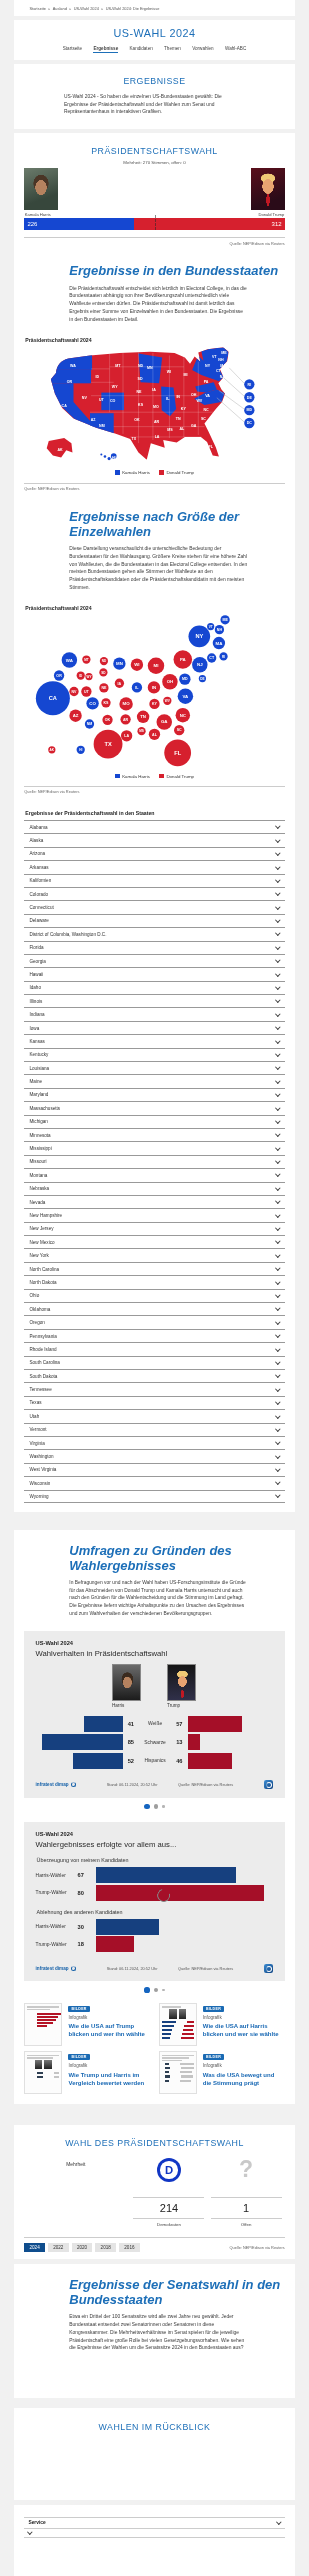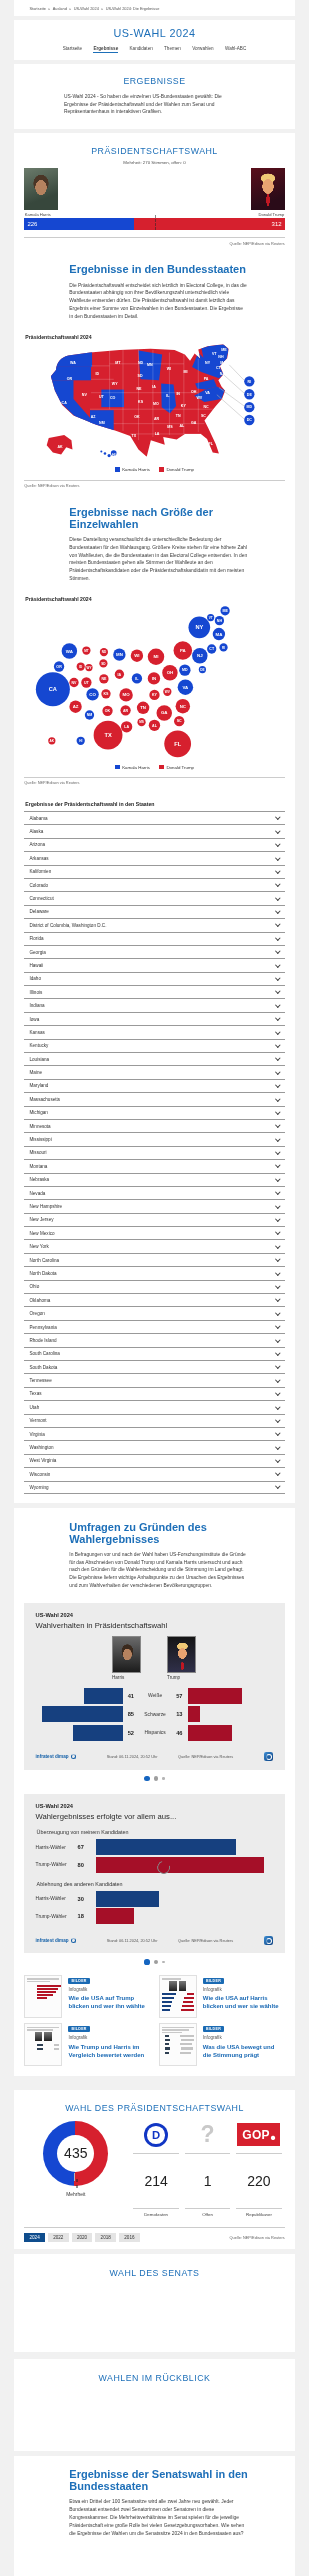--- a/index.html
+++ b/index.html
@@ -32,58 +32,58 @@
   .hero-title { color:#1d6fb8; font-size:10.8px; letter-spacing:0.5px; font-weight:normal; }
   .hero-tabs { display:flex; justify-content:center; gap:11.3px; padding:7.2px 0 6.2px; font-size:4.6px; color:#444; }
   .tab { cursor:pointer; padding-bottom:1.5px; }
   .tab.active { font-weight:bold; border-bottom:1px solid #1d6fb8; }
 
   .sec-title { color:#1d6fb8; font-size:8.8px; font-weight:normal; letter-spacing:0.5px; text-align:center; }
   .intro-card { padding:12.4px 0 13.4px; margin-bottom:4.1px; }
   .intro-text { width:181px; margin:7.2px auto 0; font-size:4.9px; line-height:1.55; color:#3a3a3a; }
 
   
-  .prez-card { padding:12.4px 10.3px 9.3px; margin-bottom:5px; }
+  .prez-card { padding:12.4px 10.3px 9.3px; margin-bottom:18px; }
   .prez-sub { text-align:center; font-size:4.4px; color:#555; margin-top:4.6px; }
   .cands { position:relative; height:49px; margin-top:2.6px; }
   .photo { width:34px; height:42px; position:absolute; top:0; background:#777; overflow:hidden; }
   .photo.harris { left:0; background:
       radial-gradient(ellipse 9.3px 12.4px at 17px 19.6px,#b5825f 60%,rgba(0,0,0,0) 62%),
       radial-gradient(ellipse 13.4px 15.5px at 17px 15.5px,#4a3526 55%,rgba(0,0,0,0) 58%),
       linear-gradient(160deg,#6b7b6b,#37473c 70%); }
   .photo.trump { right:0; background:
       radial-gradient(ellipse 2.6px 8.2px at 17px 32px,#c01823 70%,rgba(0,0,0,0) 72%),
       radial-gradient(ellipse 9.3px 12px at 17px 18.5px,#e8a371 60%,rgba(0,0,0,0) 62%),
       radial-gradient(ellipse 12.4px 8.2px at 17px 10.3px,#f0c975 55%,rgba(0,0,0,0) 60%),
       linear-gradient(160deg,#5a0f1c,#2a0b18 75%); }
   .cand-name { position:absolute; top:44px; font-size:4.1px; color:#444; }
   .cand-name.left { left:0.5px; } .cand-name.right { right:0.5px; }
   .ev-bar { display:flex; height:12px; position:relative; margin-top:1px; }
   .ev-blue { background:#1547d1; color:#fff; font-size:6px; display:flex; align-items:center; padding-left:3.1px; }
   .ev-red  { background:#d6202e; color:#fff; font-size:6px; display:flex; align-items:center; justify-content:flex-end; padding-right:3.1px; }
   .ev-maj { position:absolute; top:-2.6px; bottom:0; border-left:1px dashed rgba(40,40,40,.55); }
   .src-row { border-top:0.5px solid #ccc; margin-top:7.2px; padding-top:2.6px; font-size:3.9px; color:#666; }
   .src-right { text-align:right; }
-  .sub-head { color:#1d6fb8; font-size:11px; font-weight:bold; margin:17.5px 0 0 45px; }
+  .sub-head { color:#1d6fb8; font-size:13px; font-weight:bold; margin:17.5px 0 0 45px;font-style:italic; }
   .body-text { margin:6.2px 0 0 45px; width:178px; font-size:4.9px; line-height:1.6; color:#3a3a3a; }
   .mini-head { font-weight:bold; font-size:5.2px; color:#1d1d1d; margin:13.4px 0 3.1px 1px; }
   .map-wrap, .bubble-wrap { margin-top:1px; }
   svg text { font-family:"Liberation Sans", sans-serif; }
   .legend { display:flex; justify-content:center; gap:9.3px; font-size:4.4px; color:#333; margin-top:2.1px; }
   .legend i { display:inline-block; width:4.6px; height:4.6px; margin-right:2.6px; vertical-align:-0.5px; }
 
   
   .acc-title { font-weight:bold; font-size:5.2px; color:#1d1d1d; margin:15.5px 0 4.1px 1px; }
   .acc-row { border-top:0.5px solid #999; height:13.4px; display:flex; align-items:center; justify-content:space-between; padding:0 5.2px; cursor:pointer; }
   .acc-row:last-child { border-bottom:0.5px solid #999; }
   .acc-label { font-size:4.6px; color:#333; }
   .chev { width:3.6px; height:3.6px; border-right:0.8px solid #444; border-bottom:0.8px solid #444; transform:rotate(45deg); margin-top:-2.1px; }
 
   
-  .umfragen-card { padding:12.4px 10.3px 10.3px; margin-bottom:14px; }
+  .umfragen-card { padding:12.4px 10.3px 10.3px; margin-bottom:21px; }
   .ifd-card { background:#ececec; margin-top:13.4px; padding:8.2px 11.3px 5.2px; position:relative; }
   .ifd-kicker { font-size:5.7px; font-weight:bold; color:#1d1d1d; }
   .ifd-title { font-size:7.7px; color:#2b2b2b; margin-top:3.1px; }
   .ifd-photos { display:flex; justify-content:center; gap:25px; margin-top:6.2px; }
   .ifd-photo-block { width:30px; }
   .ifd-photo { width:29px; height:37px; border:0.5px solid #888; }
   .ifd-photo.harris { background:
       radial-gradient(ellipse 7.2px 9.3px at 14.4px 17.5px,#b5825f 60%,rgba(0,0,0,0) 62%),
       radial-gradient(ellipse 10.3px 12.4px at 14.4px 14.4px,#3a2a1e 55%,rgba(0,0,0,0) 58%),
       linear-gradient(#6a6a6a,#1c1c1c); }
@@ -153,21 +153,21 @@
   .mehrheit { font-size:4.9px; color:#333; margin-top:6.2px; }
   .stats { flex:1; display:flex; margin-left:3.1px; }
   .stat { flex:1; text-align:center; padding:0 3.1px; }
   .stat-icon { height:28px; display:flex; align-items:center; justify-content:center; }
   .dem-logo { width:24px; height:24px; border-radius:50%; background:#1136c4; display:flex; align-items:center; justify-content:center; }
   .dem-logo b { width:17.5px; height:17.5px; border-radius:50%; background:#fff; color:#1136c4; font-size:11.3px; display:flex; align-items:center; justify-content:center; }
   .q-mark { font-size:23px; font-weight:bold; color:#c9c9c9; }
   .gop-logo { width:43px; height:23px; background:#d6202e; color:#fff; font-weight:bold; font-size:12px; letter-spacing:0.3px;
       display:flex; align-items:center; justify-content:center; }
   .gop-logo span { font-size:4.1px; margin-left:1px; margin-top:5.2px; }
-  .stat-num { border-top:0.5px solid #ccc; margin-top:4px; padding:19px 0; font-size:14px; color:#222; }
+  .stat-num { border-top:0.5px solid #ccc; margin-top:13px; padding:4px 0; font-size:11px; color:#222; }
   .stat-label { border-top:0.5px solid #ccc; padding-top:3.1px; font-size:4.4px; color:#444; }
   .years-row { display:flex; align-items:center; gap:3.1px; border-top:0.5px solid #ccc; margin-top:10.3px; padding-top:5.2px; }
   .year-chip { font-size:4.6px; padding:1.8px 5.2px; background:#e4e4e4; color:#333; cursor:pointer; }
   .year-chip.active { background:#0f4d8d; color:#fff; }
   .years-row .src { margin-left:auto; font-size:3.9px; color:#666; }
 
   
   .senate-title-card { padding:13.4px 0 0; min-height:98px; margin-bottom:6.2px; }
   .senate-res-card { padding:12.4px 10.3px 0; min-height:134px; margin-bottom:9.3px; }
   .rueckblick-card { padding:14.4px 0 0; min-height:92px; margin-bottom:5.2px; }
@@ -892,76 +892,63 @@
           </div>
           <div><span class="t-badge">BILDER</span><div class="t-kicker">Infografik</div><div class="t-title">Was die USA bewegt und die Stimmung prägt</div></div>
         </div>
       </div>
   </div>
 
   <div class="card house-card">
     <h2 class="sec-title">WAHL DES PRÄSIDENTSCHAFTSWAHL</h2>
     <div class="house-flex">
       <div class="donut-wrap">
-        <div class="donut" id="house-donut" style="background: conic-gradient(rgb(214, 32, 46) 0deg, rgb(214, 32, 46) 50.5747%, rgb(185, 185, 185) 50.5747%, rgb(185, 185, 185) 50.8046%, rgb(21, 71, 209) 50.8046%, rgb(21, 71, 209) 100%);">
-          <div class="donut-hole">435</div>
-        </div>
         <div class="mehrheit">Mehrheit</div>
       </div>
       <div class="stats" id="house-stats">
           <div class="stat">
             <div class="stat-icon">
               <div class="dem-logo">
                 <b>D</b>
               </div>
             </div>
             <div class="stat-num">214</div>
             <div class="stat-label">Demokraten</div>
           </div>
           <div class="stat">
             <div class="stat-icon">
               <span class="q-mark">?</span>
             </div>
             <div class="stat-num">1</div>
             <div class="stat-label">Offen</div>
-          </div>
-          <div class="stat">
-            <div class="stat-icon">
-              <div class="gop-logo">GOP<span>⬤</span></div>
-            </div>
-            <div class="stat-num">220</div>
-            <div class="stat-label">Republikaner</div>
           </div>
         </div>
     </div>
     <div class="years-row">
       <span id="year-chips" style="display:flex;gap:3.1px">
           <span class="year-chip active">2024</span>
           <span class="year-chip">2022</span>
           <span class="year-chip">2020</span>
           <span class="year-chip">2018</span>
           <span class="year-chip">2016</span>
         </span>
       <span class="src">Quelle: NEP/Edison via Reuters</span>
     </div>
   </div>
 
-  <div class="card senate-title-card">
-    <h2 class="sec-title">WAHL DES SENATS</h2>
-  </div>
-
-  <div class="card rueckblick-card">
-    <h2 class="sec-title">WAHLEN IM RÜCKBLICK</h2>
-  </div>
 
   <div class="card senate-res-card">
     <h3 class="sub-head" style="margin-top:0">Ergebnisse der Senatswahl in den Bundesstaaten</h3>
     <p class="body-text">Etwa ein Drittel der 100 Senatssitze wird alle zwei Jahre neu gewählt. Jeder Bundesstaat entsendet zwei Senatorinnen oder Senatoren in diese Kongresskammer. Die Mehrheitsverhältnisse im Senat spielen für die jeweilige Präsidentschaft eine große Rolle bei vielen Gesetzgebungsvorhaben. Wie sehen die Ergebnisse der Wahlen um die Senatssitze 2024 in den Bundesstaaten aus?</p>
   </div>
 
+  <div class="card rueckblick-card">
+    <h2 class="sec-title">WAHLEN IM RÜCKBLICK</h2>
+  </div>
+
   <div class="card footer-card">
     <div id="footer-rows">
         <div class="f-row">
           <span class="f-label">Service</span>
           <span class="chev"></span>
         </div>
         <div class="f-row">
           <span class="chev"></span>
         </div>
       </div>

